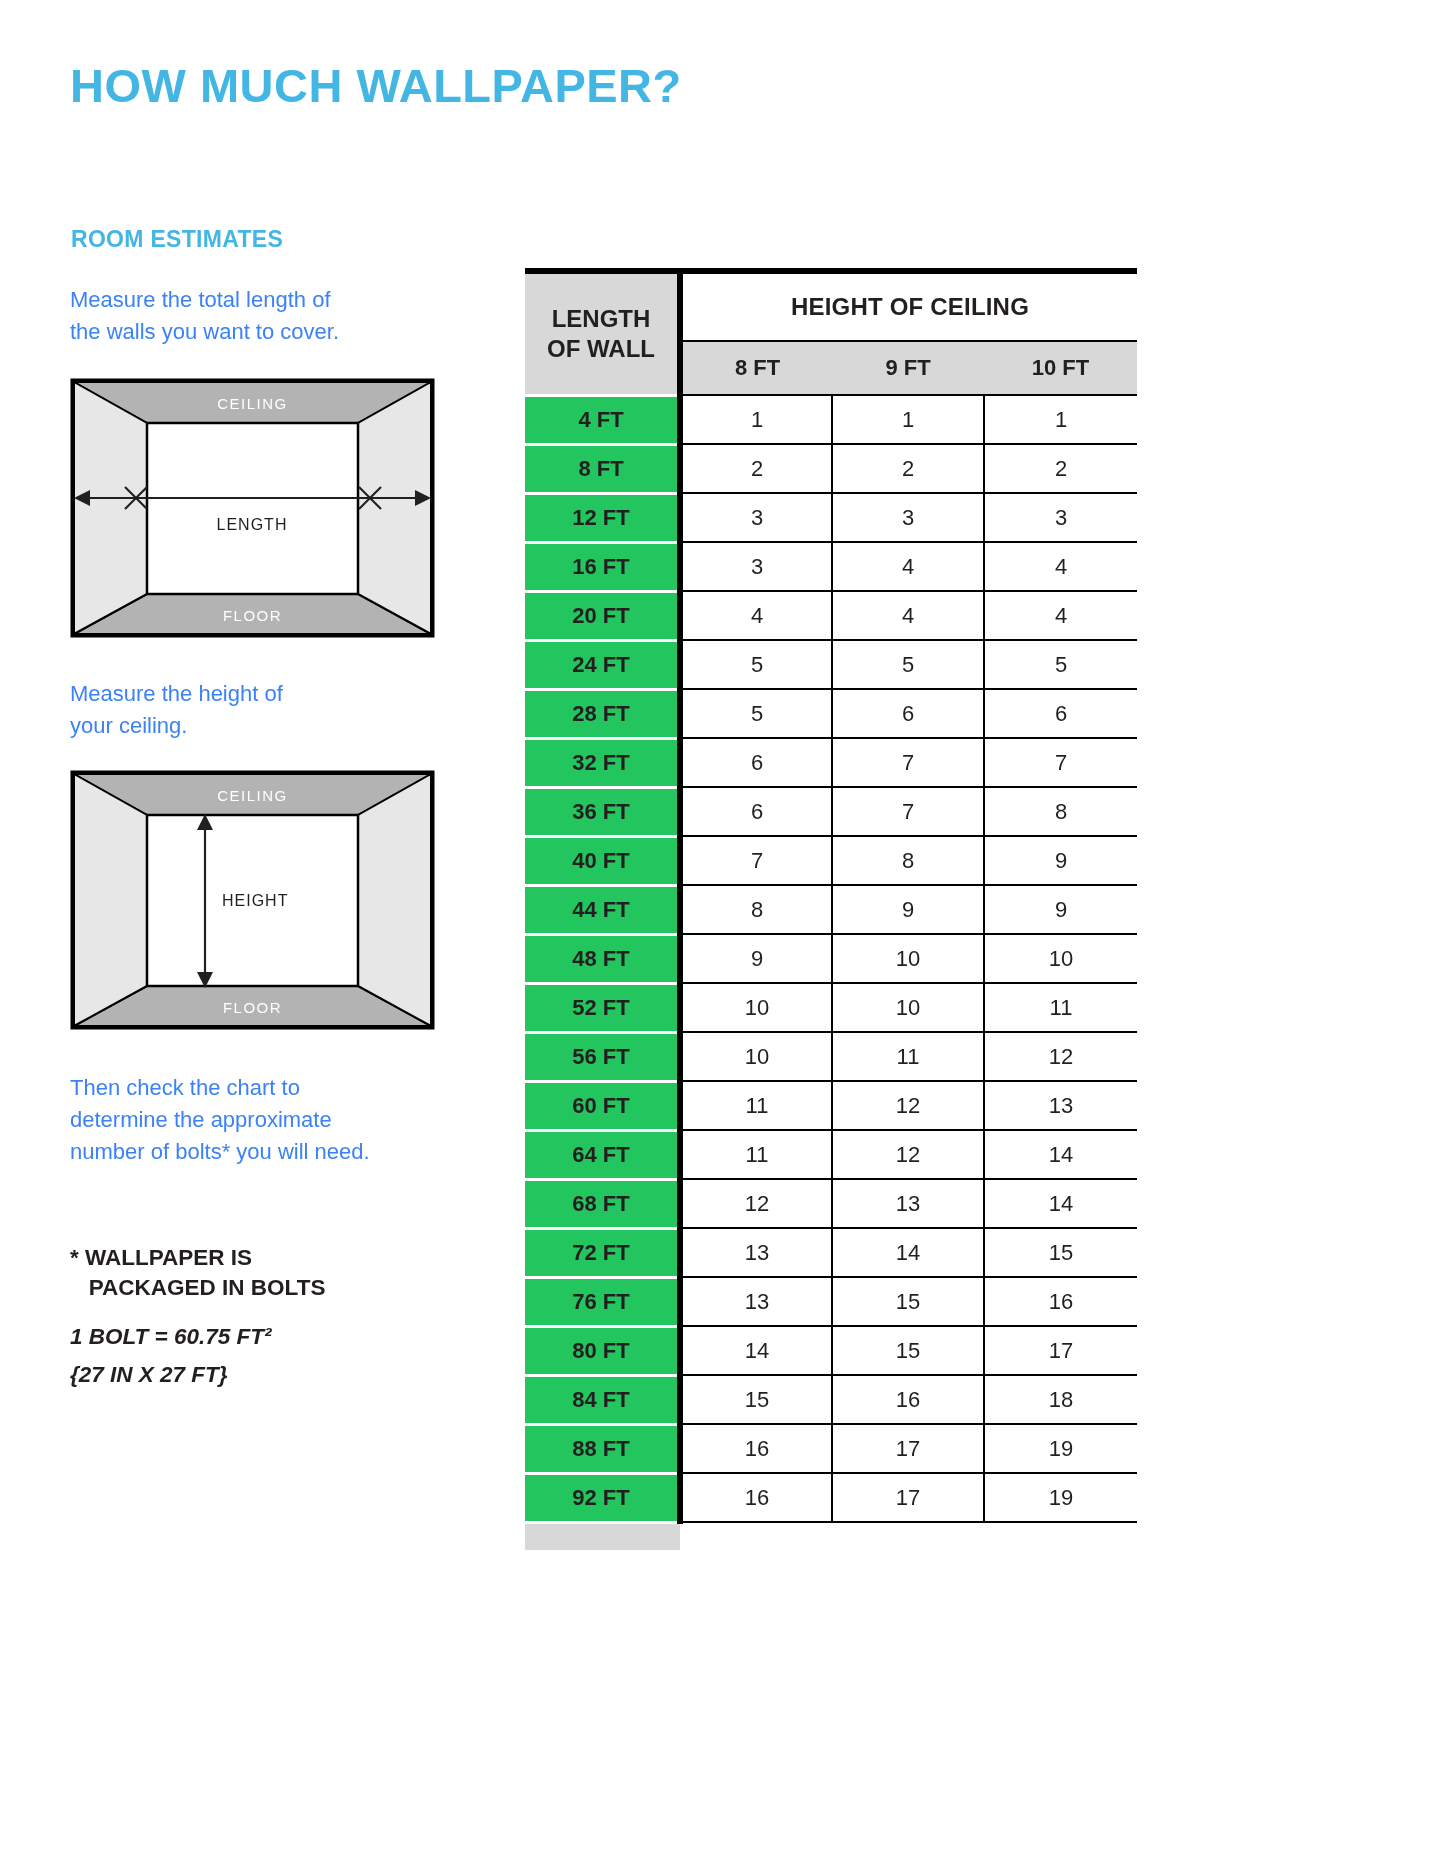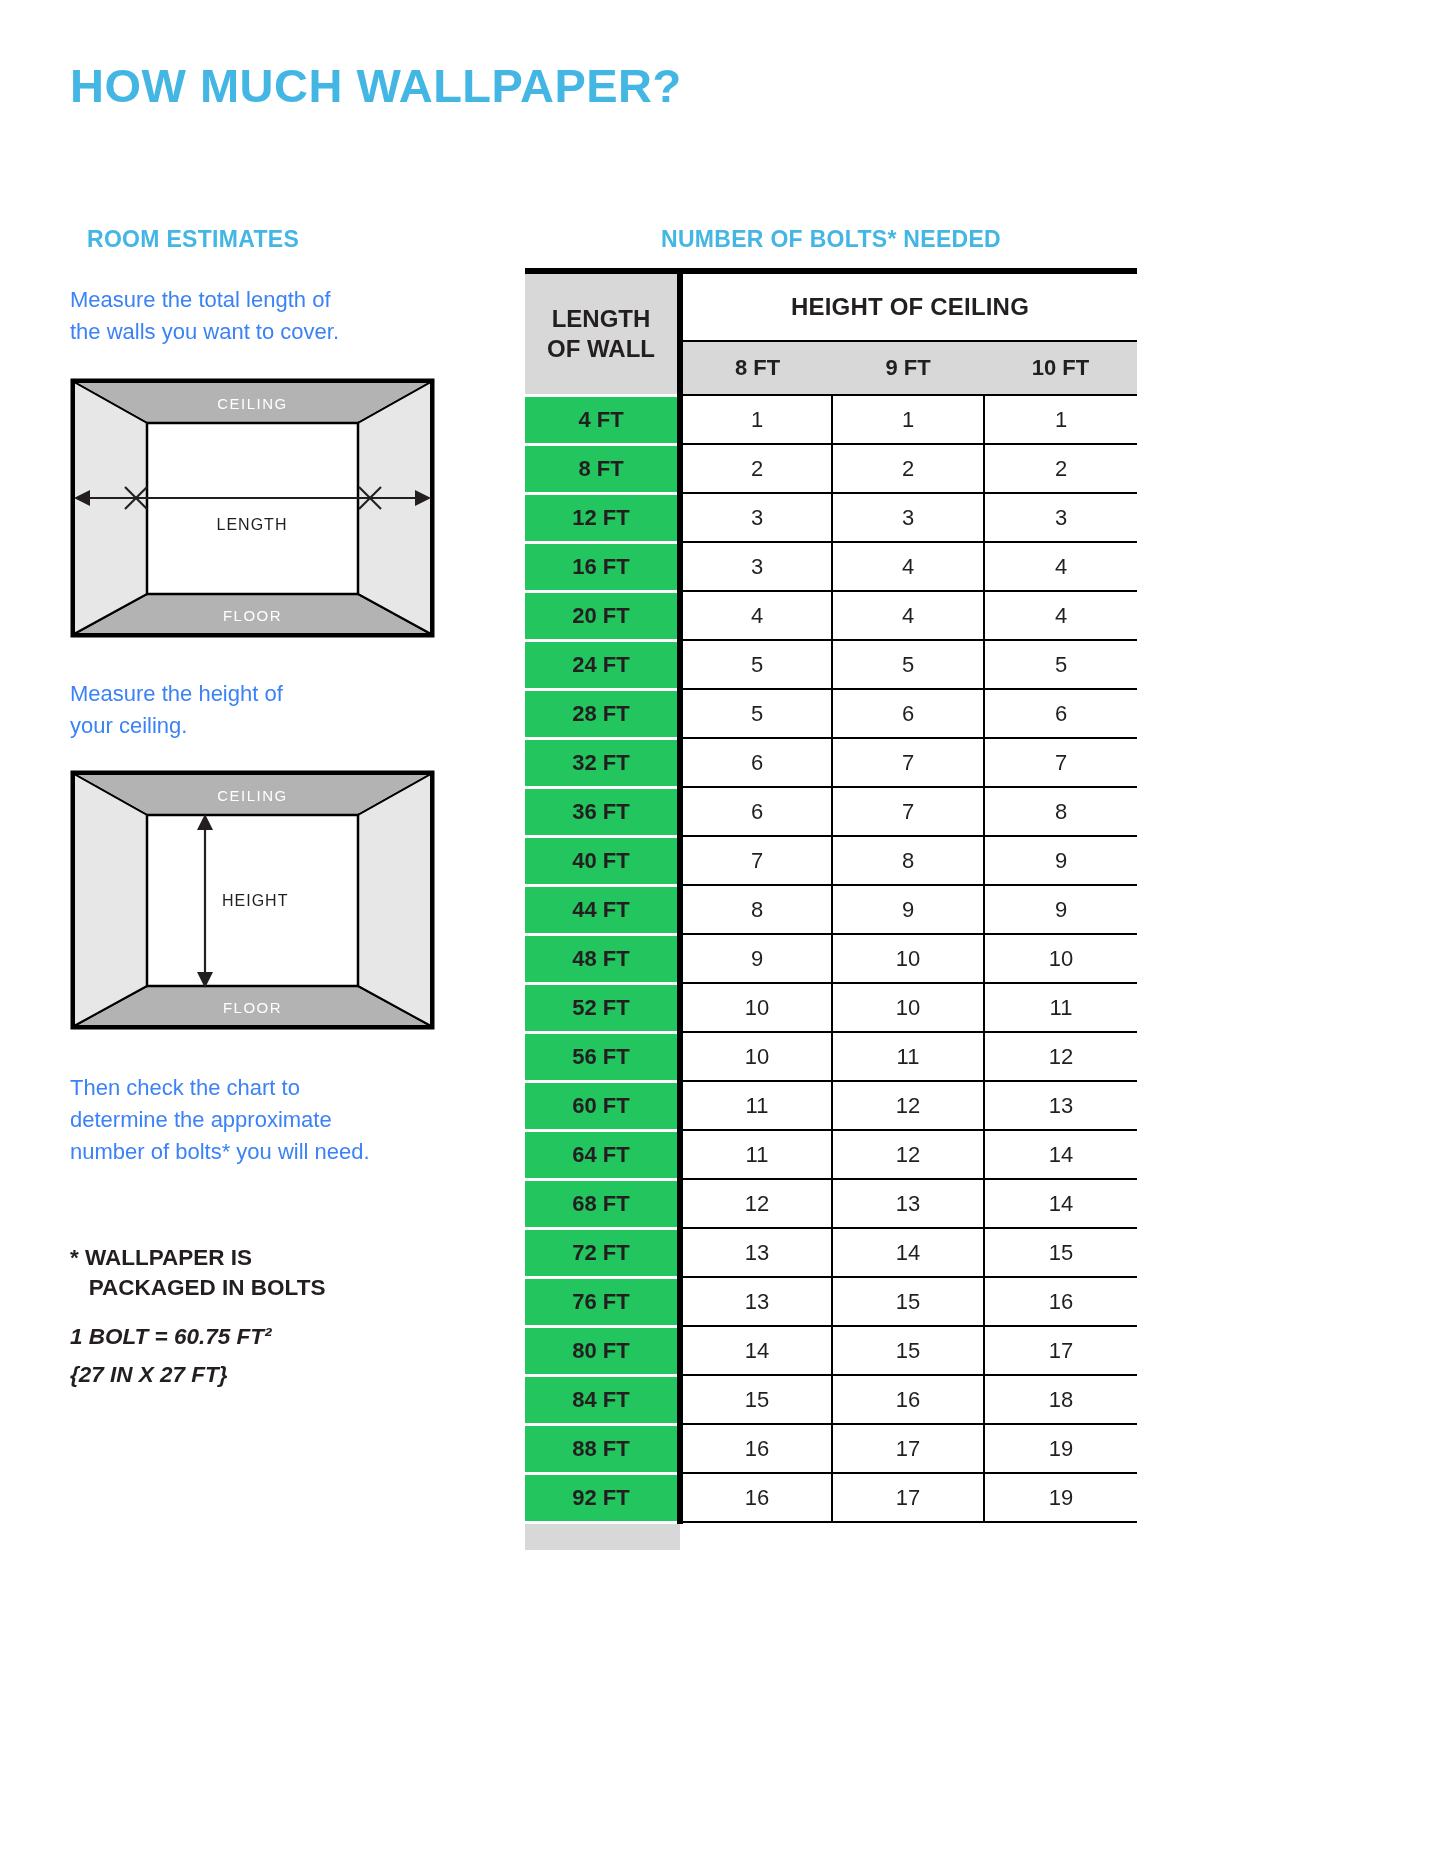--- a/index.html
+++ b/index.html
@@ -38,21 +38,21 @@
   tfoot .footpad { background: #d8d8d8; height: 26px; border: 0; }
   tfoot .nofill { border: 0; background: transparent; }
 </style>
 </head>
 <body>
 
 <div class="page">
 
   <div class="abs title" style="left:70px; top:58px;">HOW MUCH WALLPAPER?</div>
 
-  <div class="abs section-heading" style="left:87px; top:226px;">ROOM ESTIMATES</div>
+  <div class="abs section-heading" style="left:71px; top:226px;">ROOM ESTIMATES</div>
 
   <div class="abs body-text" style="left:70px; top:284px;">Measure the total length of
 the walls you want to cover.</div>
 
   <svg class="abs diagram" style="left:70px; top:378px;" width="365" height="260" viewBox="0 0 365 260">
     <polygon points="4,4 361,4 288,45 77,45" fill="#b3b3b3" stroke="#000" stroke-width="2"></polygon>
     <polygon points="4,256 361,256 288,216 77,216" fill="#b3b3b3" stroke="#000" stroke-width="2"></polygon>
     <polygon points="4,4 77,45 77,216 4,256" fill="#e7e7e7" stroke="#000" stroke-width="2"></polygon>
     <polygon points="361,4 288,45 288,216 361,256" fill="#e7e7e7" stroke="#000" stroke-width="2"></polygon>
     <rect x="77" y="45" width="211" height="171" fill="#ffffff" stroke="#000" stroke-width="2.5"></rect>
@@ -98,21 +98,20 @@
   <div class="abs body-text" style="left:70px; top:1072px;">Then check the chart to
 determine the approximate
 number of bolts* you will need.</div>
 
   <div class="abs footnote" style="left:70px; top:1243px;">* WALLPAPER IS
    PACKAGED IN BOLTS</div>
 
   <div class="abs bolt-info" style="left:70px; top:1318px;">1 BOLT = 60.75 FT²
 {27 IN X 27 FT}</div>
 
-  <div class="abs section-heading table-heading" style="left:525px; top:226px;">NUMBER OF BOLTS* NEEDED</div>
 
   <table class="abs bolt-table" style="left:525px; top:268px;">
     <colgroup>
       <col style="width:155px">
         <col style="width:152px">
         <col style="width:152px">
         <col style="width:153px">
     </colgroup>
     <thead>
       <tr>

